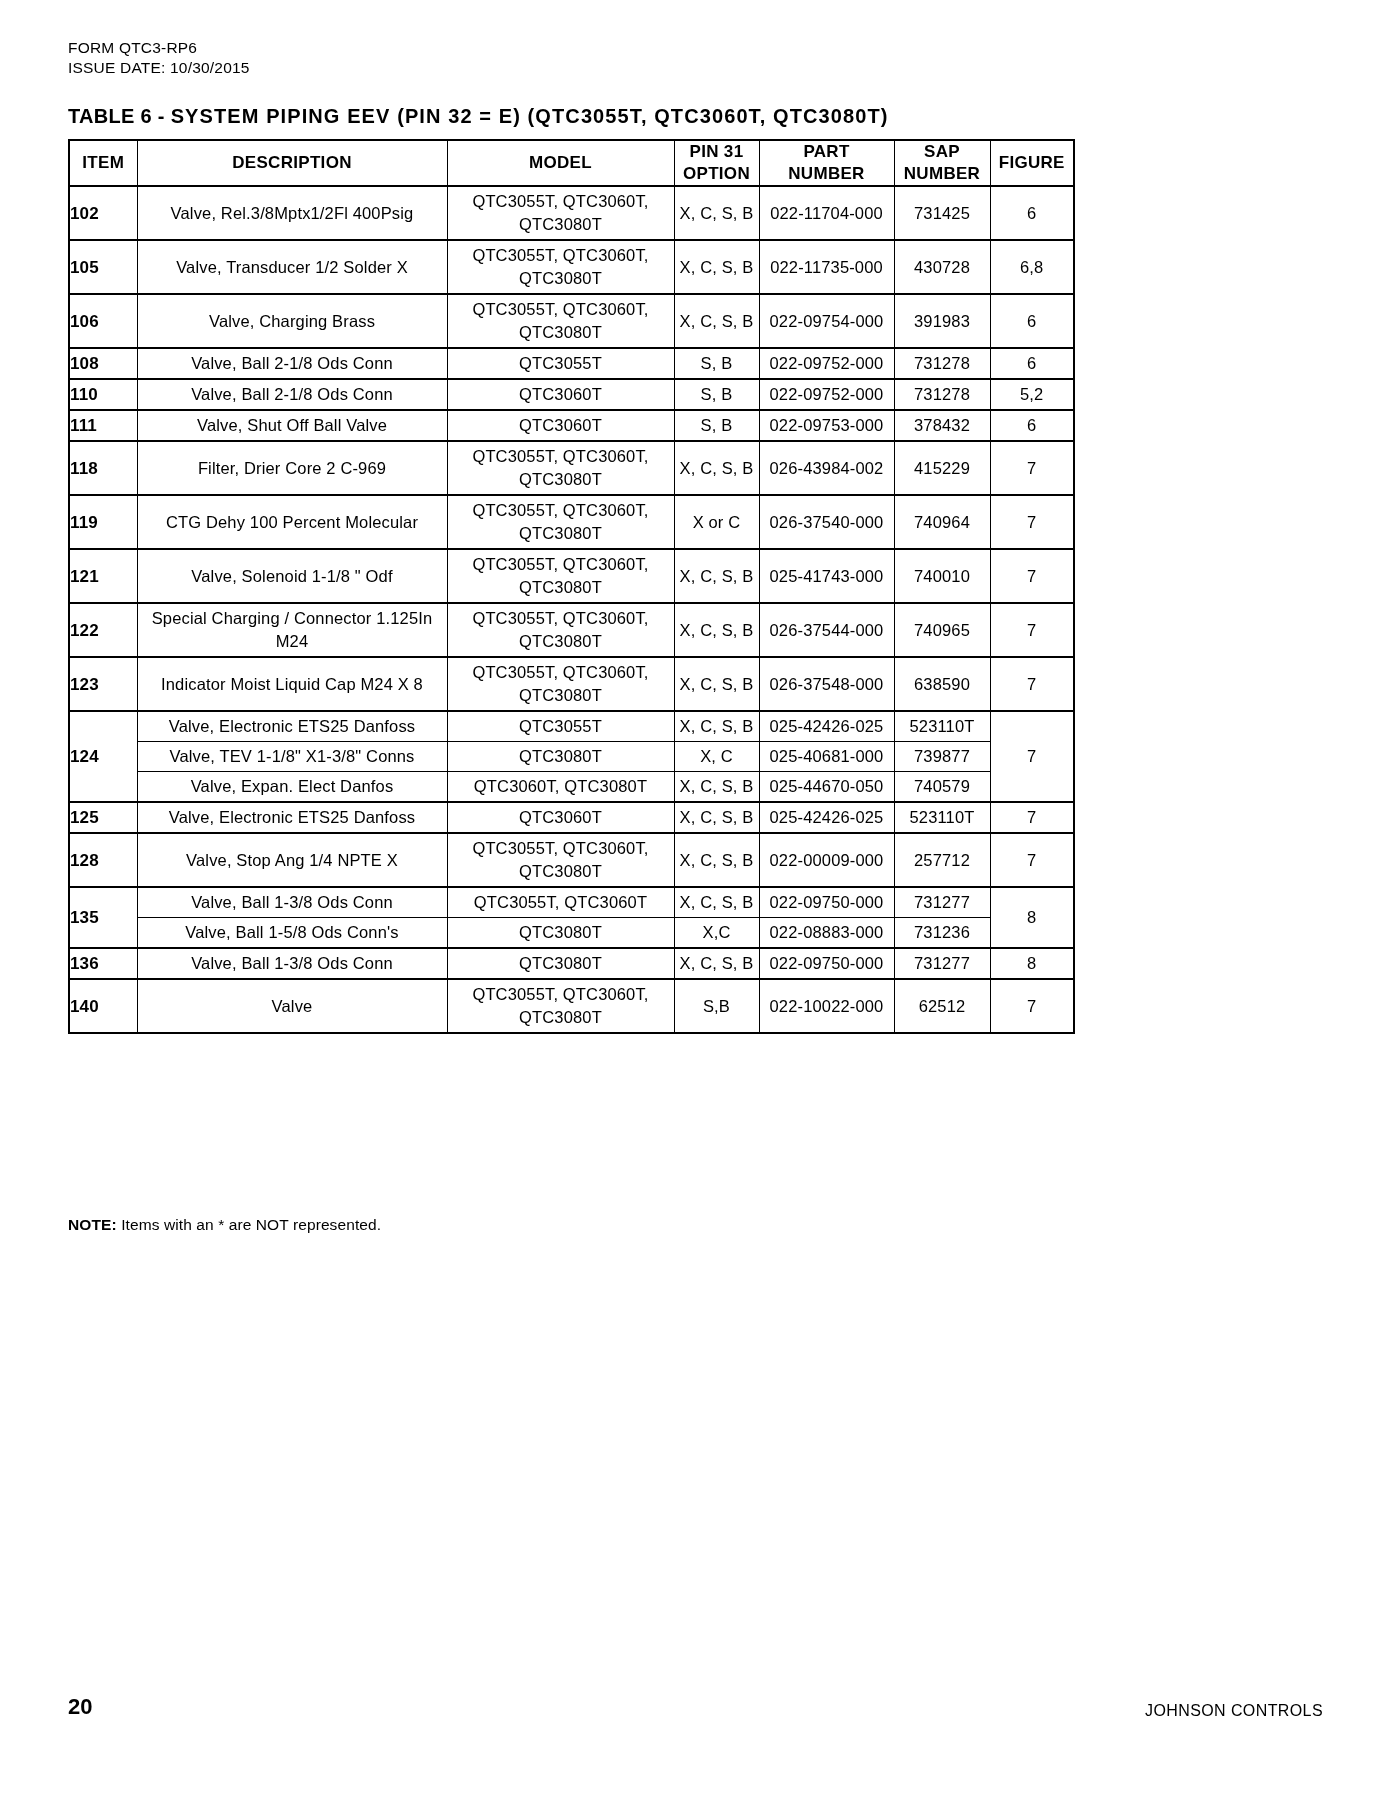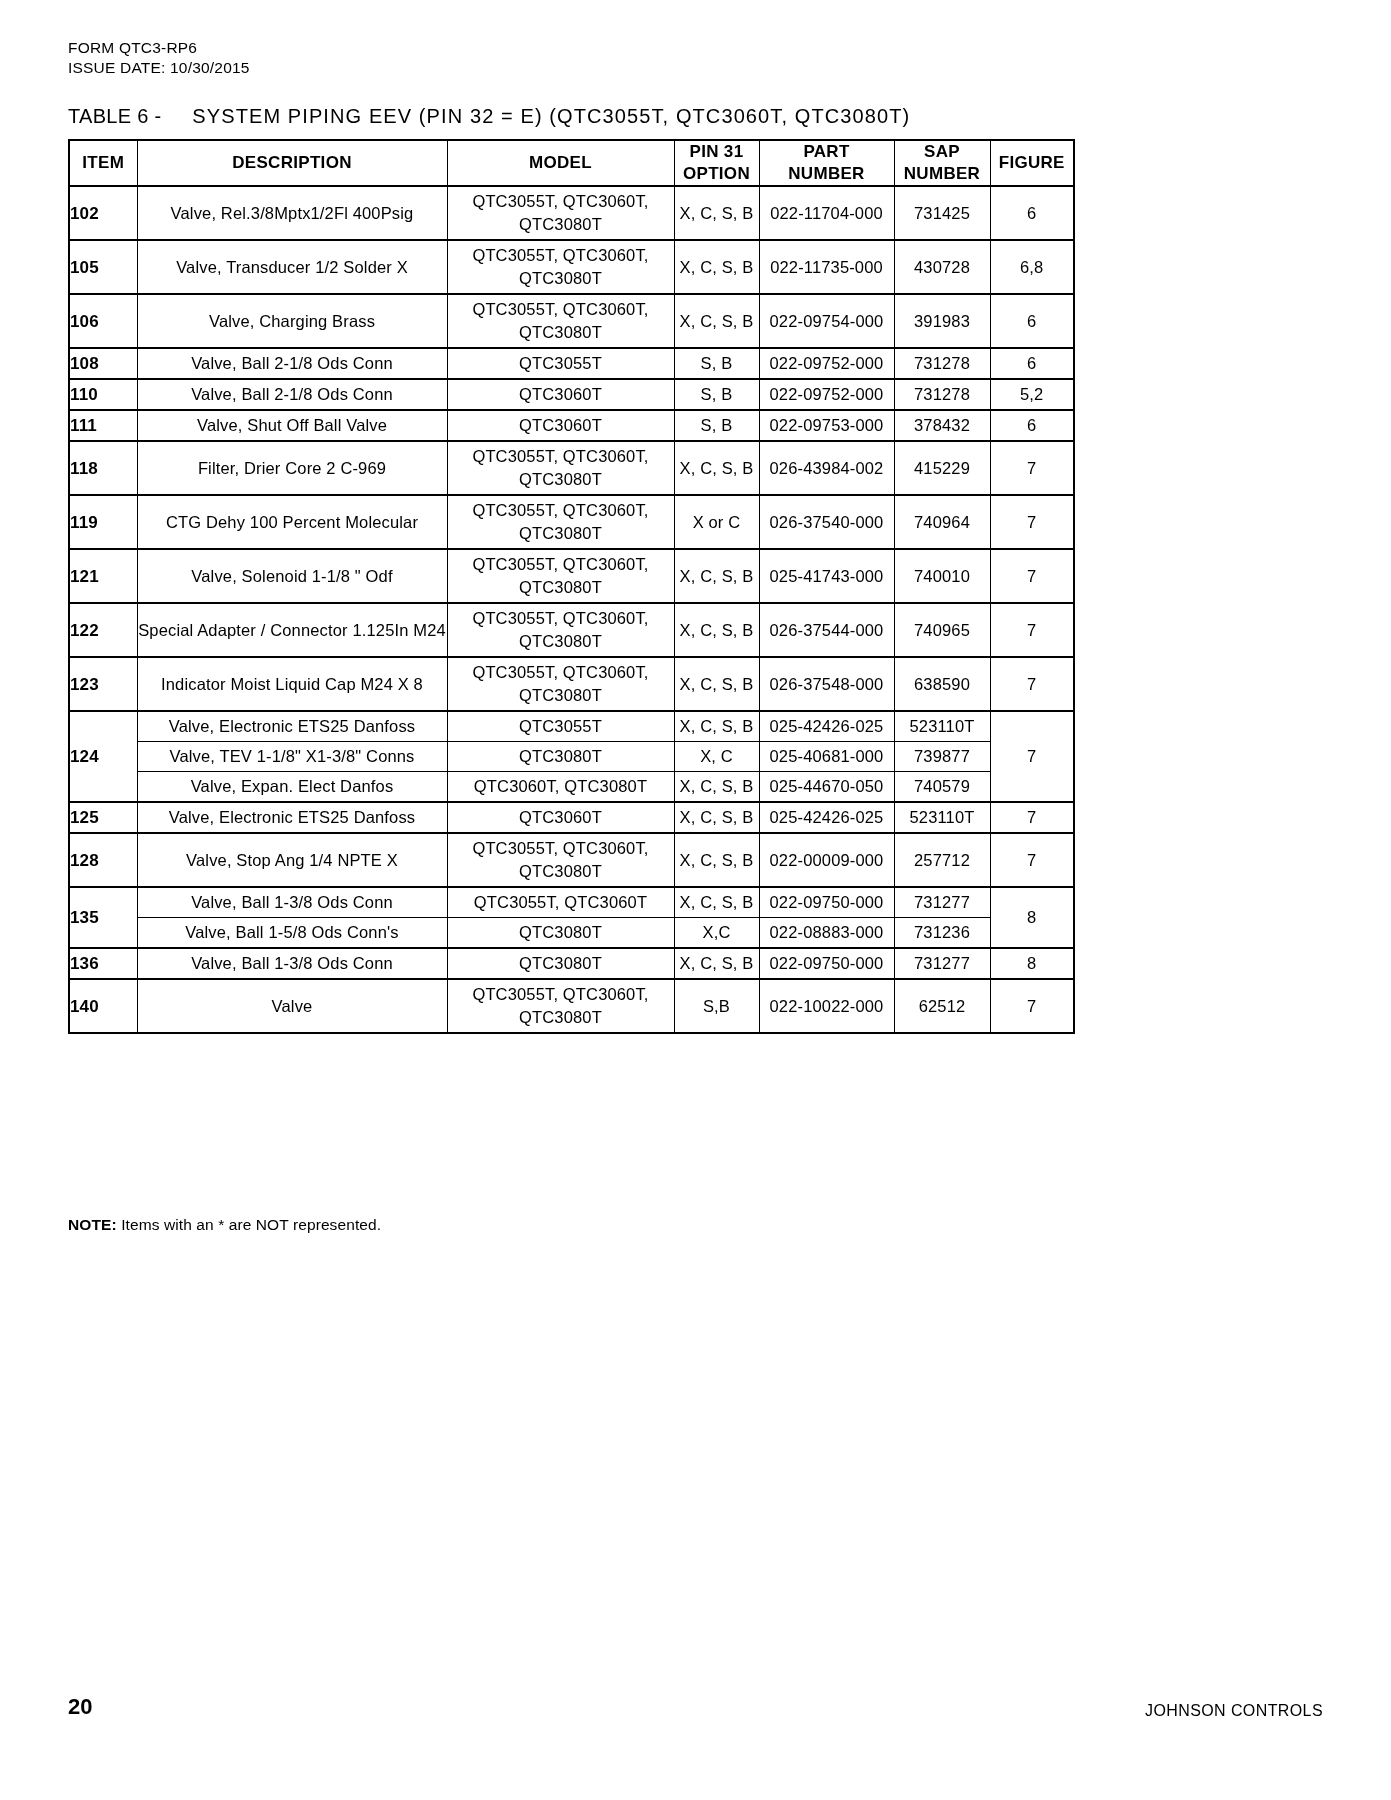--- a/index.html
+++ b/index.html
@@ -37,27 +37,26 @@
   .table-title {
     position: absolute;
     left: 68px;
     top: 103px;
     font-size: 20px;
     line-height: 26px;
     white-space: nowrap;
     letter-spacing: 0.3px;
   }
   .table-title .lbl {
-    font-weight: normal;
+    font-weight: bold;
     text-align: center;
   }
   .table-title .rest {
-    font-weight: normal;
+    font-weight: bold;
     letter-spacing: 1.1px;
-    margin-left: 25px;
   }
 
   
   .table-wrap {
     position: absolute;
     left: 68px;
     top: 139px;
     width: 1005px;
   }
   table.parts {
@@ -268,21 +267,21 @@
             <td class="item">121</td>
             <td class="desc">Valve, Solenoid 1-1/8 " Odf</td>
             <td class="model">QTC3055T, QTC3060T, QTC3080T</td>
             <td class="pin">X, C, S, B</td>
             <td class="part">025-41743-000</td>
             <td class="sap">740010</td>
             <td class="figure">7</td>
           </tr>
           <tr class="h-double group-start">
             <td class="item">122</td>
-            <td class="desc">Special Adapter / Connector 1.125In M24</td>
+            <td class="desc">Special Charging / Connector 1.125In M24</td>
             <td class="model">QTC3055T, QTC3060T, QTC3080T</td>
             <td class="pin">X, C, S, B</td>
             <td class="part">026-37544-000</td>
             <td class="sap">740965</td>
             <td class="figure">7</td>
           </tr>
           <tr class="h-double group-start">
             <td class="item">123</td>
             <td class="desc">Indicator Moist Liquid Cap M24 X 8</td>
             <td class="model">QTC3055T, QTC3060T, QTC3080T</td>

